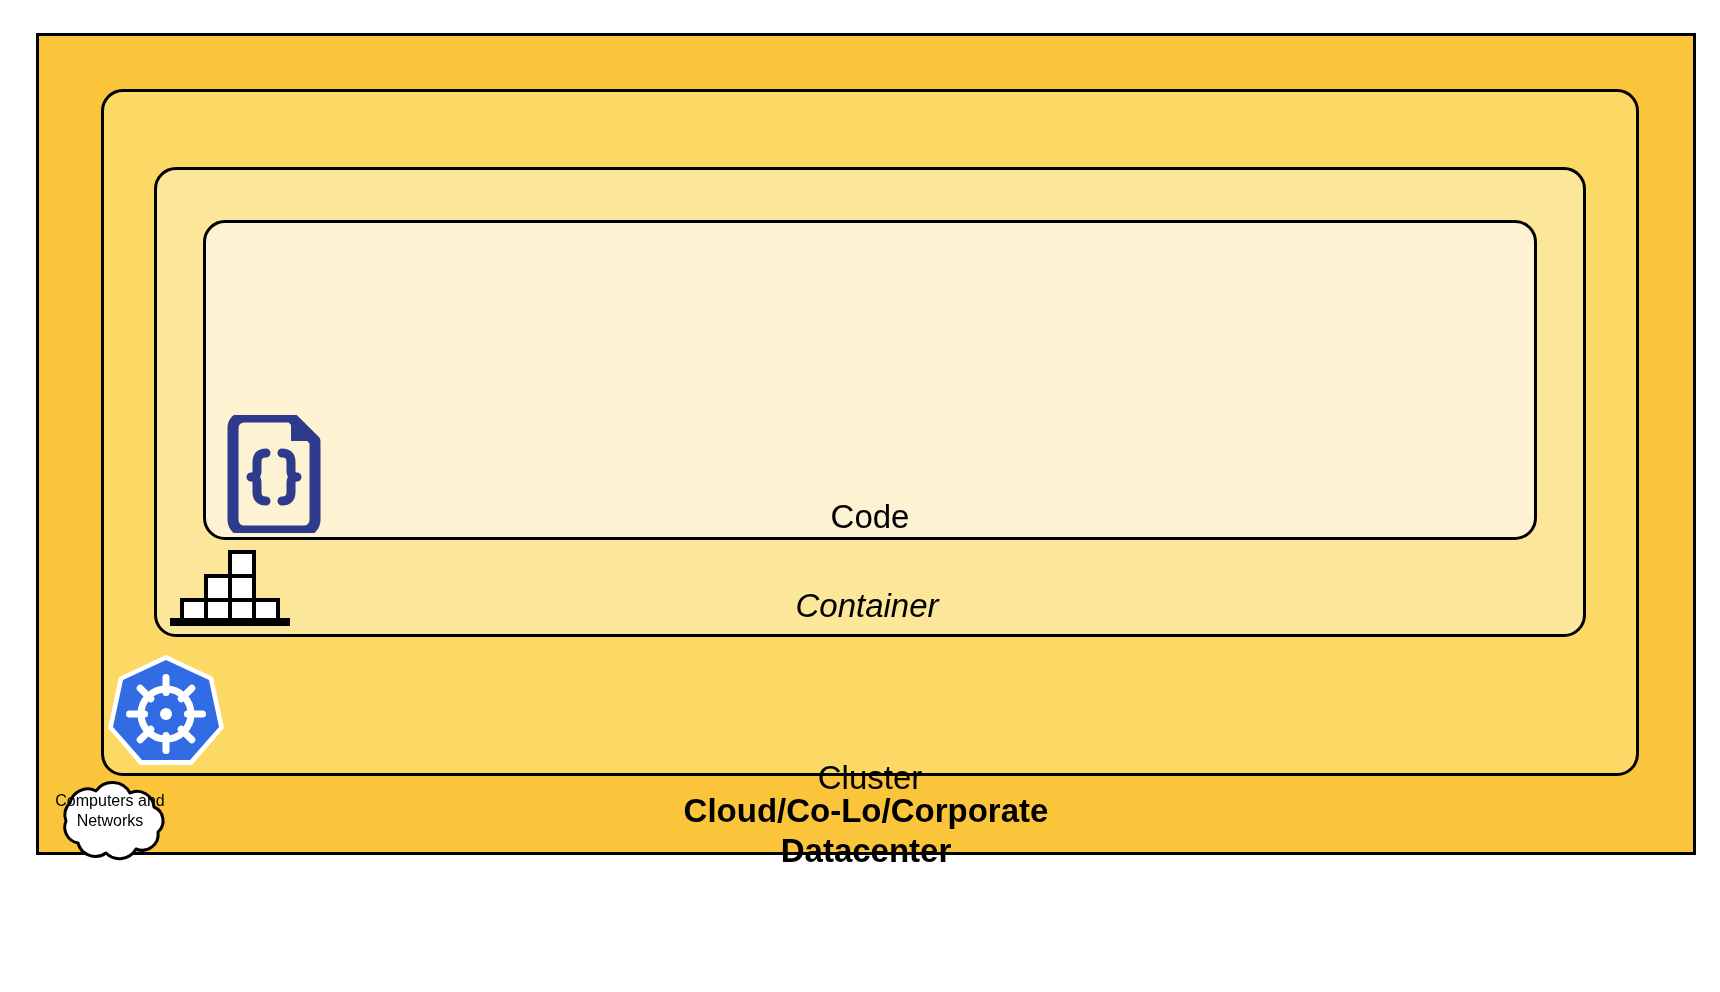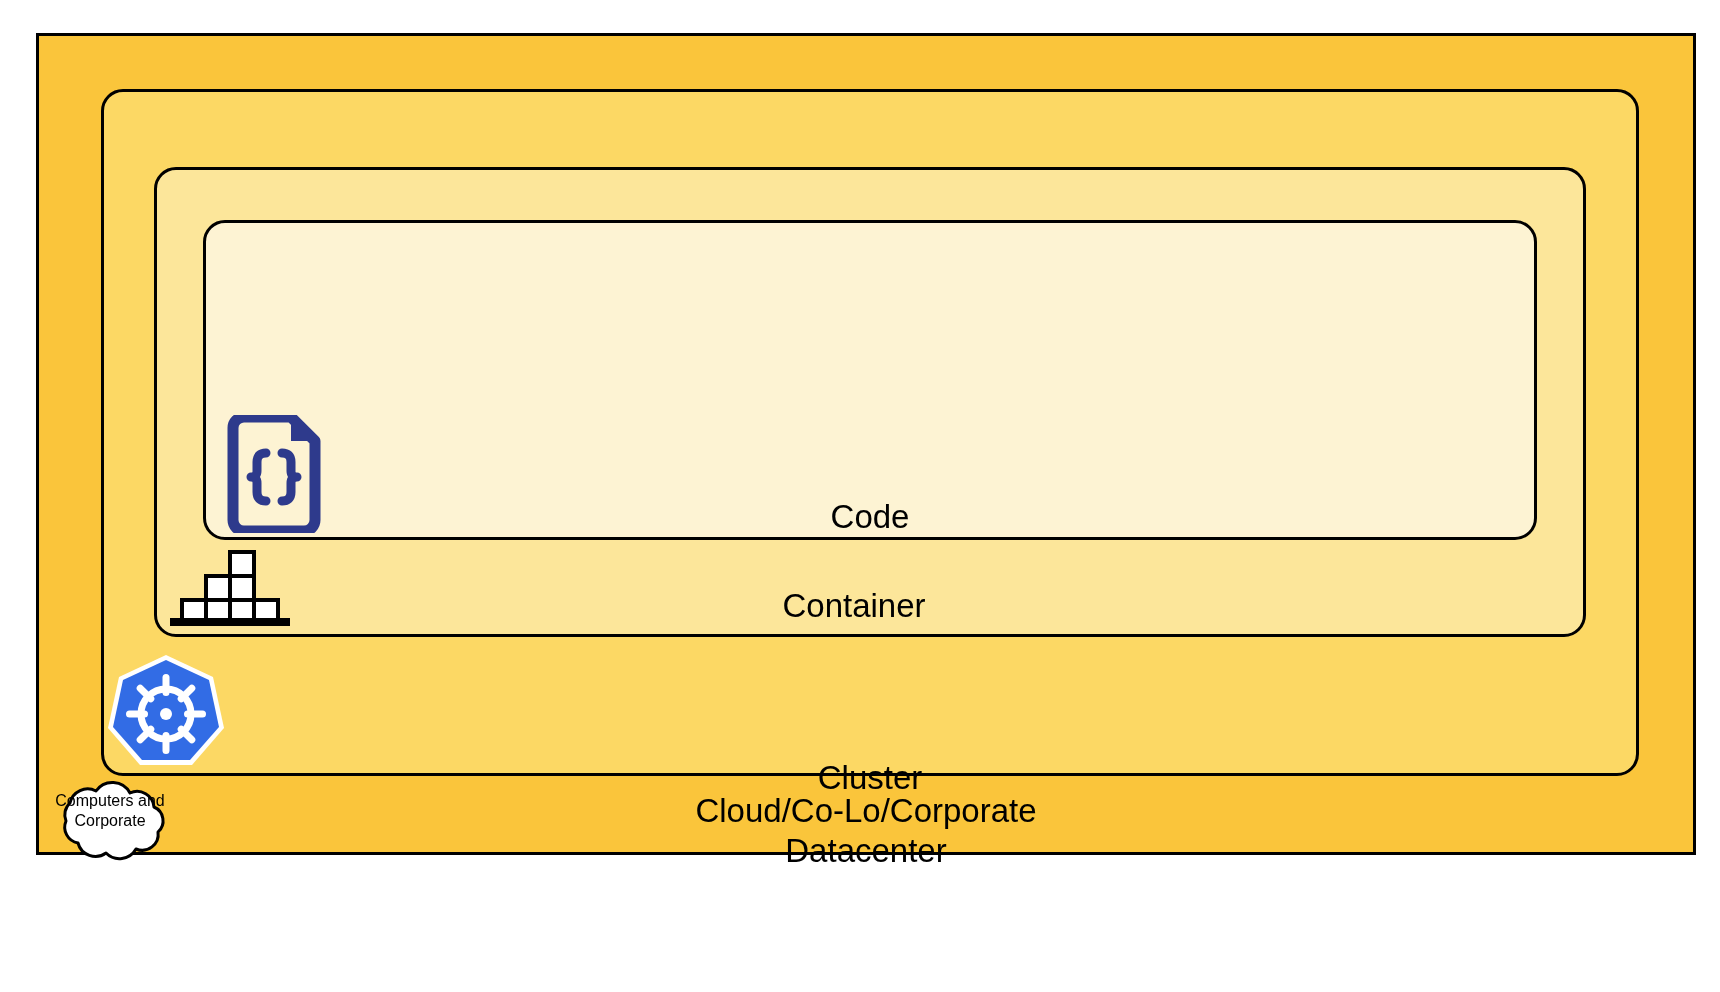--- a/index.html
+++ b/index.html
@@ -76,36 +76,38 @@
     font-family: "Liberation Sans", sans-serif;
   }
 
   .label-code {
     left: 203px;
     top: 497px;
     width: 1334px;
   }
 
   .label-container {
-    left: 138px;
+    left: 151px;
     top: 586px;
     width: 1432px;
+    font-style: italic;
   }
 
   .label-cluster {
     left: 101px;
     top: 726px;
     width: 1538px;
     margin-top: 32px;
   }
 
   .label-datacenter {
     left: 36px;
     top: 791px;
     width: 1660px;
+    font-weight: bold;
   }
 
   
   .icon-box {
     position: absolute;
   }
 
   .icon-code {
     left: 222px;
     top: 415px;
@@ -235,15 +237,15 @@
                a15 15 0 0 1 4 25
                a16 16 0 0 1 -22 17
                a19 19 0 0 1 -30 4
                a18 18 0 0 1 -28 -10
                a16 16 0 0 1 -12 -22
                a16 16 0 0 1 4 -18 Z" fill="#FFFFFF" stroke="#000000" stroke-width="3" stroke-linejoin="round"></path>
     </svg>
   </div>
 
   <div class="cloud-text">Computers and
-Corporate</div>
+Networks</div>
 
 </div>
 
 </body></html>

